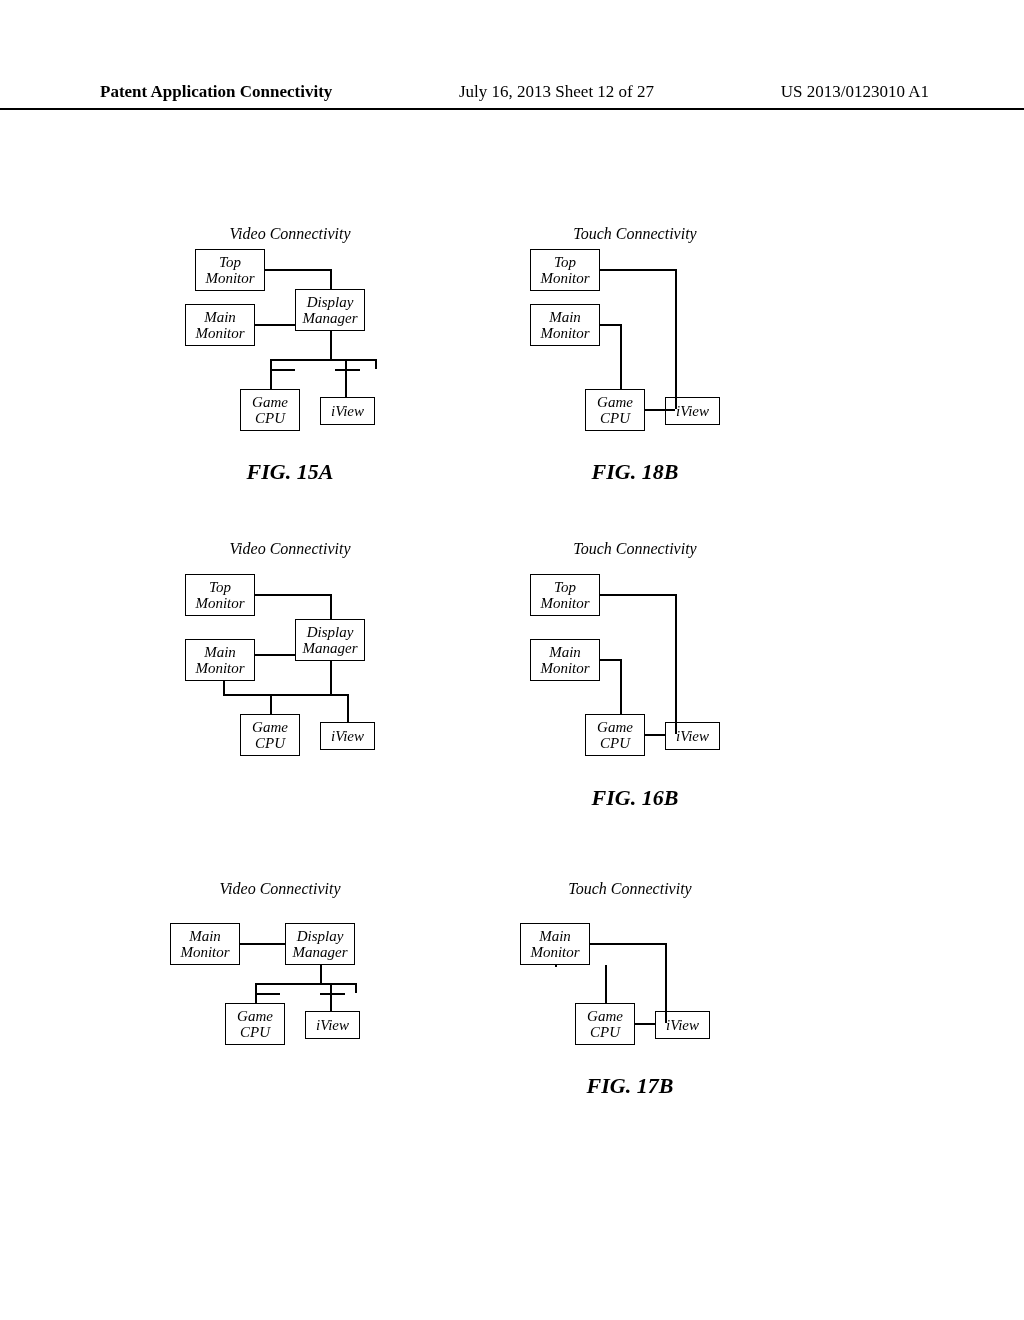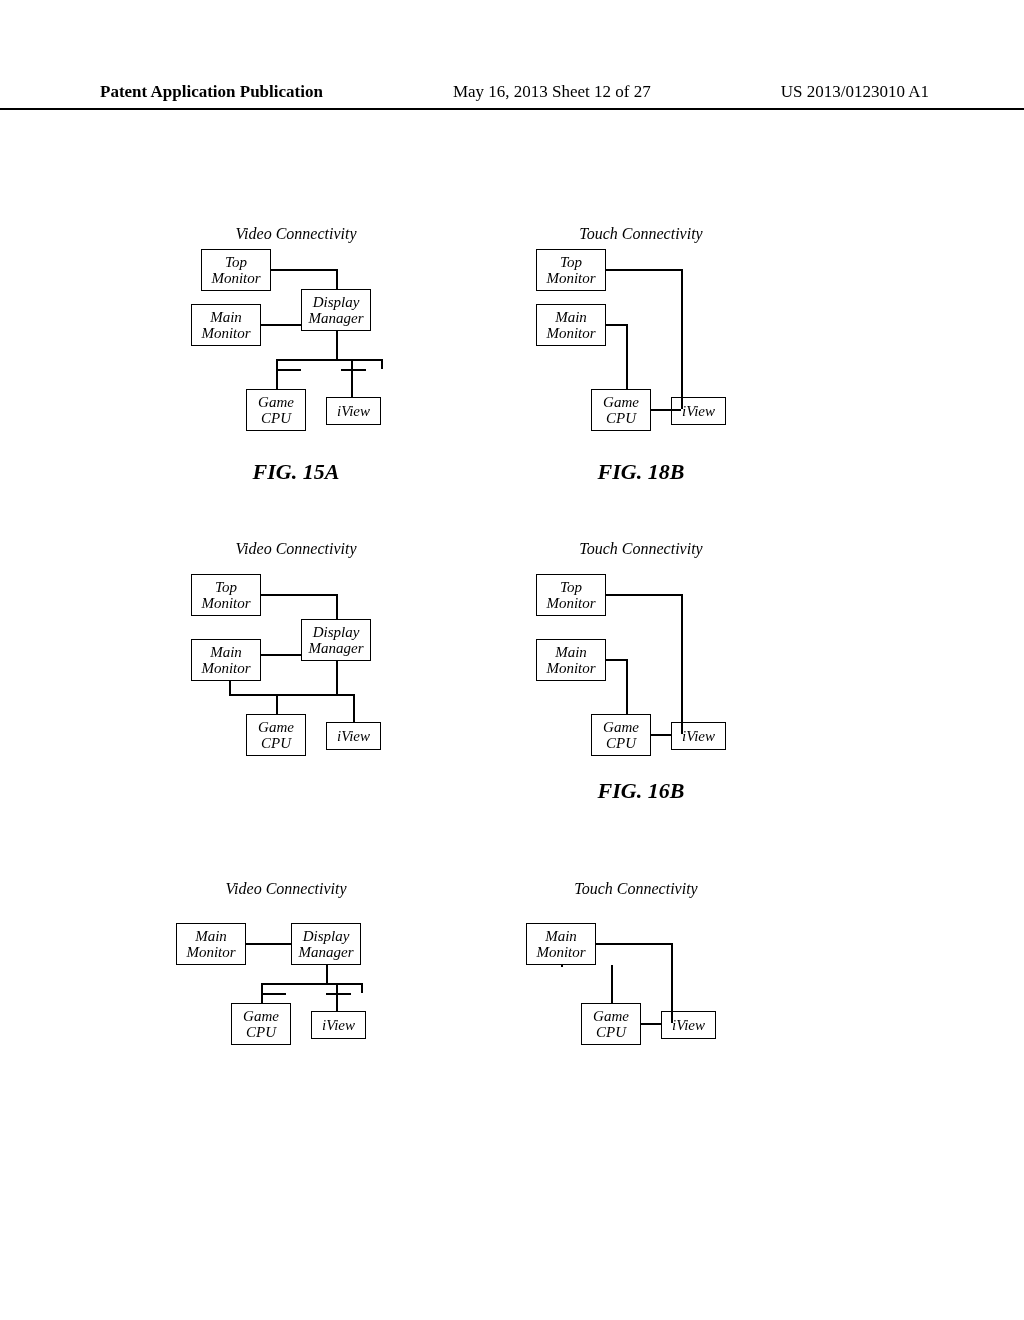--- a/index.html
+++ b/index.html
@@ -18,21 +18,21 @@
     border-bottom: 2px solid #000;
     padding: 0 95px 6px 100px;
     display: flex;
     justify-content: space-between;
     font-size: 17px;
   }
   .header .left { font-weight: bold; }
   .page-area {
     position: absolute;
     top: 110px;
-    left: 6px;
+    left: 0;
     width: 1000px;
     height: 1200px;
   }
   .fig {
     position: absolute;
   }
   .fig-title {
     font-style: italic;
     font-size: 16px;
     text-align: center;
@@ -66,22 +66,22 @@
   .hline { height: 1.5px; }
   .vline { width: 1.5px; }
   .diagram {
     position: relative;
   }
 </style>
 </head>
 <body>
 
 <div class="header">
-  <span class="left">Patent Application Publication</span>
-  <span>May 16, 2013  Sheet 12 of 27</span>
+  <span class="left">Patent Application Connectivity</span>
+  <span>July 16, 2013  Sheet 12 of 27</span>
   <span>US 2013/0123010 A1</span>
 </div>
 
 <div class="page-area">
 
   <div class="fig" style="left:185px; top:115px; width:210px;">
     <div class="fig-title">Video Connectivity</div>
     <div class="diagram" style="height:200px;">
       <div class="box" style="left:10px; top:0; width:70px; height:42px; white-space:pre;">Top
 Monitor</div>
@@ -162,21 +162,21 @@
       <div class="box" style="left:55px; top:150px; width:60px; height:42px; white-space:pre;">Game
 CPU</div>
       <div class="box" style="left:135px; top:158px; width:55px; height:28px;">iView</div>
 
       <div class="line hline" style="left:70px; top:30px; width:75px;"></div>
       <div class="line vline" style="left:145px; top:30px; height:140px;"></div>
       <div class="line hline" style="left:70px; top:95px; width:20px;"></div>
       <div class="line vline" style="left:90px; top:95px; height:55px;"></div>
       <div class="line hline" style="left:115px; top:170px; width:20px;"></div>
     </div>
-    <div class="fig-caption" style="margin-top:14px;">FIG. 16B</div>
+    <div class="fig-caption" style="margin-top:21px;">FIG. 16B</div>
   </div>
 
   <div class="fig" style="left:170px; top:770px; width:220px;">
     <div class="fig-title" style="margin-bottom:25px;">Video Connectivity</div>
     <div class="diagram" style="height:140px;">
       <div class="box" style="left:0px; top:0px; width:70px; height:42px; white-space:pre;">Main
 Monitor</div>
       <div class="box" style="left:115px; top:0px; width:70px; height:42px; white-space:pre;">Display
 Manager</div>
       <div class="box" style="left:55px; top:80px; width:60px; height:42px; white-space:pre;">Game
@@ -202,15 +202,16 @@
       <div class="box" style="left:55px; top:80px; width:60px; height:42px; white-space:pre;">Game
 CPU</div>
       <div class="box" style="left:135px; top:88px; width:55px; height:28px;">iView</div>
 
       <div class="line hline" style="left:70px; top:20px; width:75px;"></div>
       <div class="line vline" style="left:145px; top:20px; height:80px;"></div>
       <div class="line vline" style="left:85px; top:42px; height:38px;"></div>
       <div class="line hline" style="left:35px; top:42px; width:2px;"></div>
       <div class="line hline" style="left:115px; top:100px; width:20px;"></div>
     </div>
+    <div class="fig-caption">FIG. 17B</div>
   </div>
 
 </div>
 
 </body></html>

